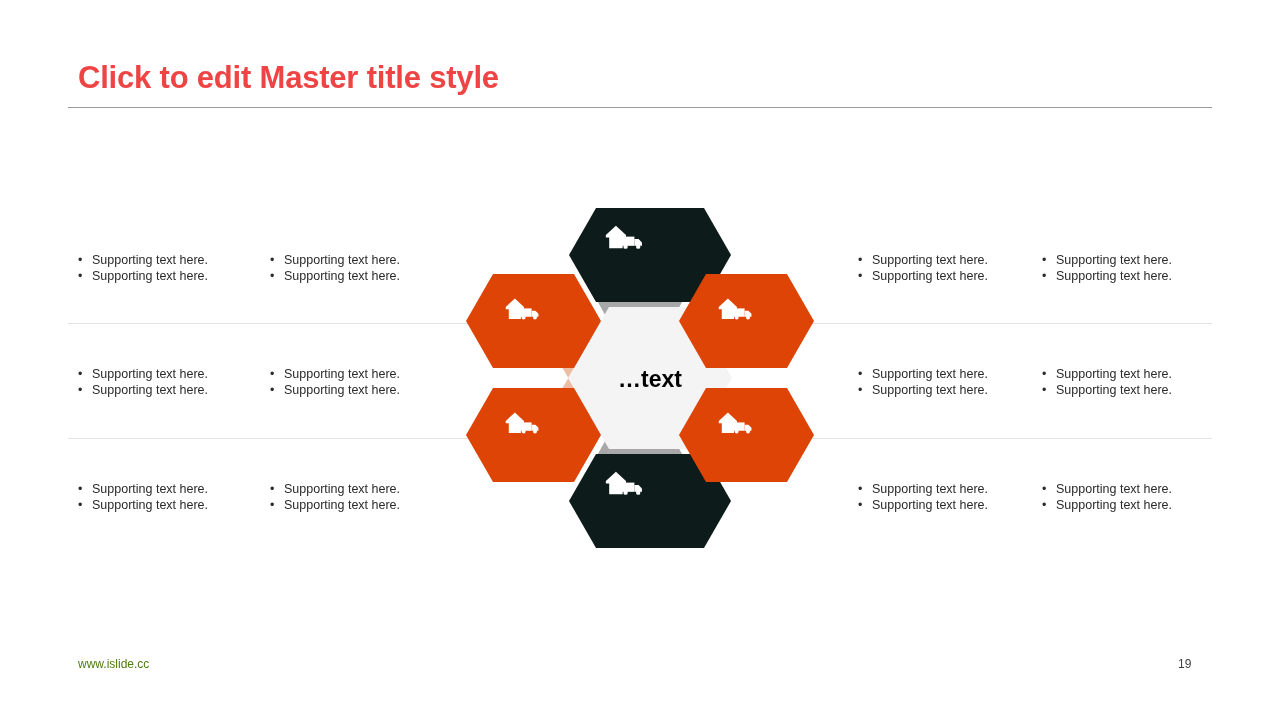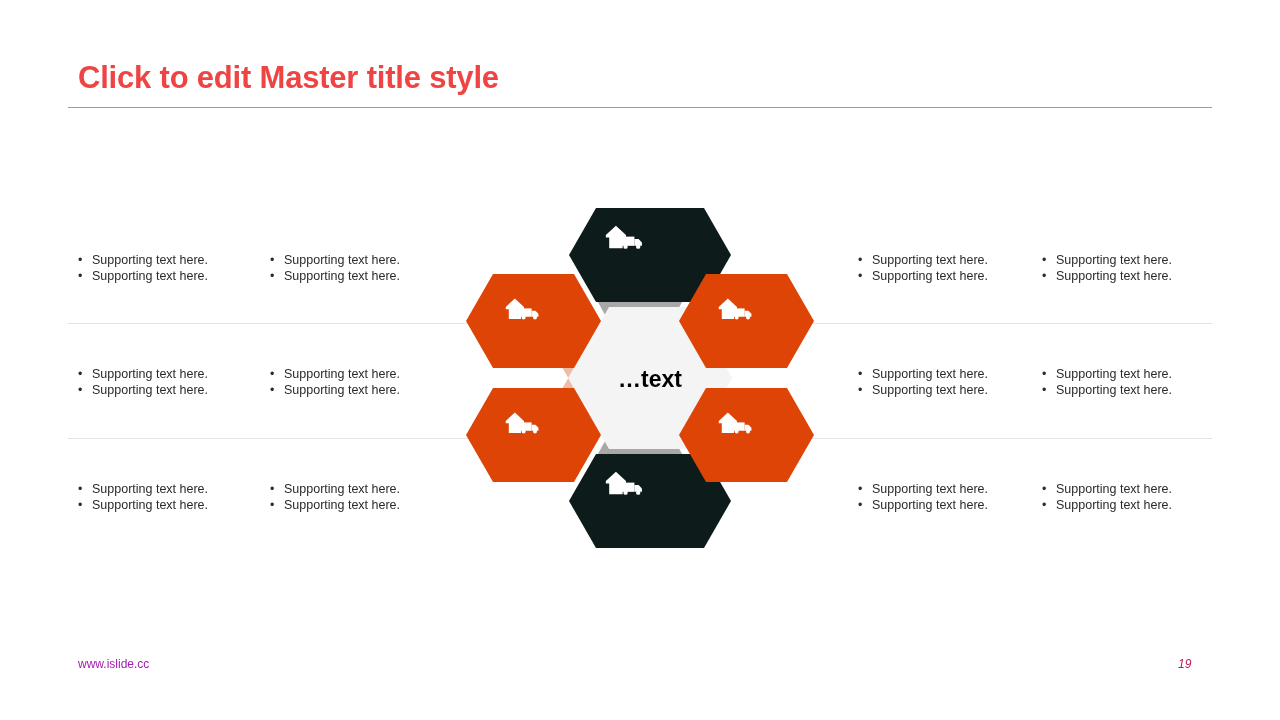--- a/index.html
+++ b/index.html
@@ -313,14 +313,14 @@
 
     <g>
       <polygon points="251,190 332,190 359,237 332,284 251,284 224,237" fill="#DD4405"></polygon>
       <g transform="translate(263,213) scale(0.38)" fill="#FFFFFF">
         <use href="#glyph-warehouse-truck"></use>
       </g>
     </g>
   </svg>
 </div>
 
-<div id="footer-url" style="color: #a21caf;">www.islide.cc</div>
-<div id="page-number" style="color: #be185d; font-style: italic;">19</div>
+<div id="footer-url" style="color: #4d7c0f;">www.islide.cc</div>
+<div id="page-number" style="color: #404040;">19</div>
 
 </body></html>

